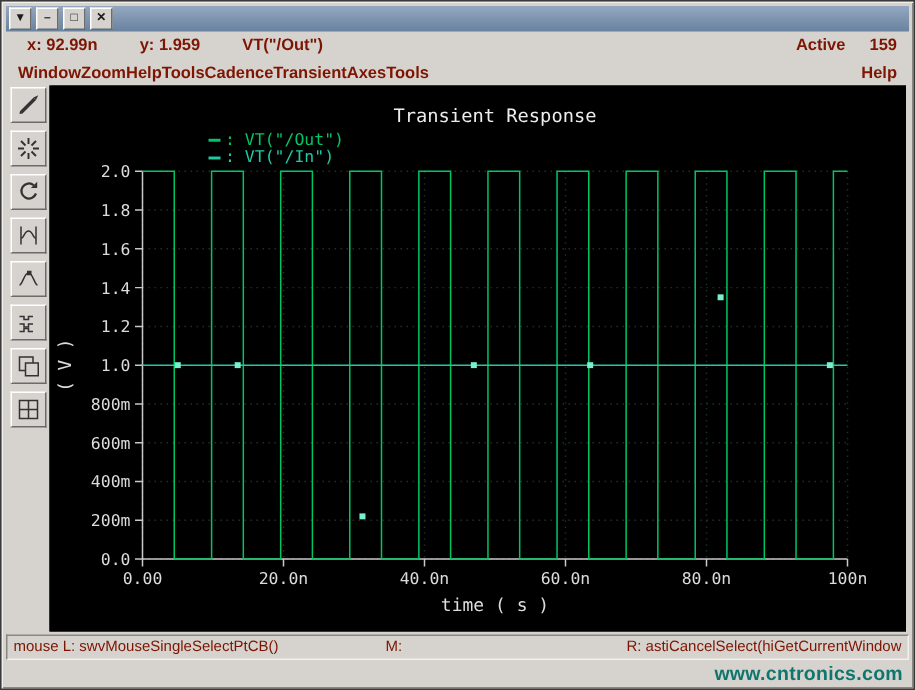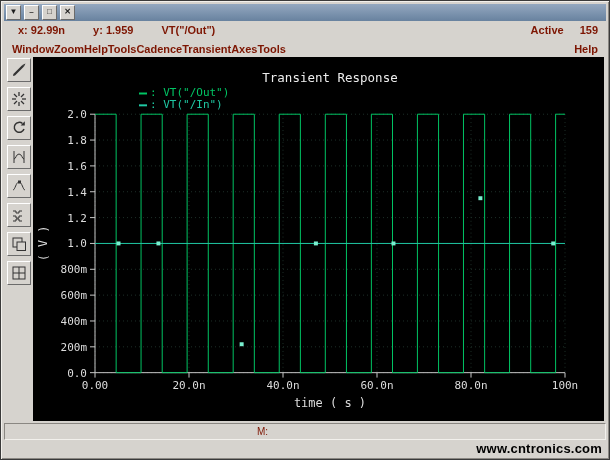--- a/index.html
+++ b/index.html
@@ -45,21 +45,21 @@
   .plot-wrap svg{display:block;width:100%;height:100%;background:#000000;}
   .statusbar{
     height:15px;flex:0 0 15px;margin-top:2px;position:relative;
     border:1px solid;border-color:#8a8782 #f2f0ec #f2f0ec #8a8782;
     display:flex;align-items:center;font-size:10px;color:#7d1502;
     padding:0 4px;overflow:hidden;white-space:nowrap;
   }
   .statusbar .mid{position:absolute;left:252px;}
   .statusbar .right{margin-left:auto;overflow:hidden;}
   .watermark-row{height:16px;flex:0 0 16px;display:flex;align-items:center;justify-content:flex-end;padding-right:4px;}
-  .watermark{color:#000000;font-size:13px;font-weight:bold;letter-spacing:0.2px;}
+  .watermark{color:#0f766e;font-size:13px;font-weight:bold;letter-spacing:0.2px;}
 </style>
 </head>
 <body>
 
 <div class="window">
 
   <div class="titlebar">
     <div class="tb-btn">▼</div>
     <div class="tb-btn">–</div>
     <div class="tb-btn">□</div>
@@ -226,20 +226,22 @@
           <rect x="206.64" y="289.18" width="4" height="4" fill="#79efcf"></rect>
           <rect x="280.9" y="187" width="4" height="4" fill="#79efcf"></rect>
           <rect x="358.45" y="187" width="4" height="4" fill="#79efcf"></rect>
           <rect x="445.4" y="141.14999999999998" width="4" height="4" fill="#79efcf"></rect>
           <rect x="518.25" y="187" width="4" height="4" fill="#79efcf"></rect>
         </svg>
     </div>
   </div>
 
   <div class="statusbar">
+    <span>mouse L:  swvMouseSingleSelectPtCB()</span>
     <span class="mid">M:</span>
+    <span class="right">R: astiCancelSelect(hiGetCurrentWindow</span>
   </div>
 
   <div class="watermark-row">
     <span class="watermark">www.cntronics.com</span>
   </div>
 
 </div>
 
 </body></html>

